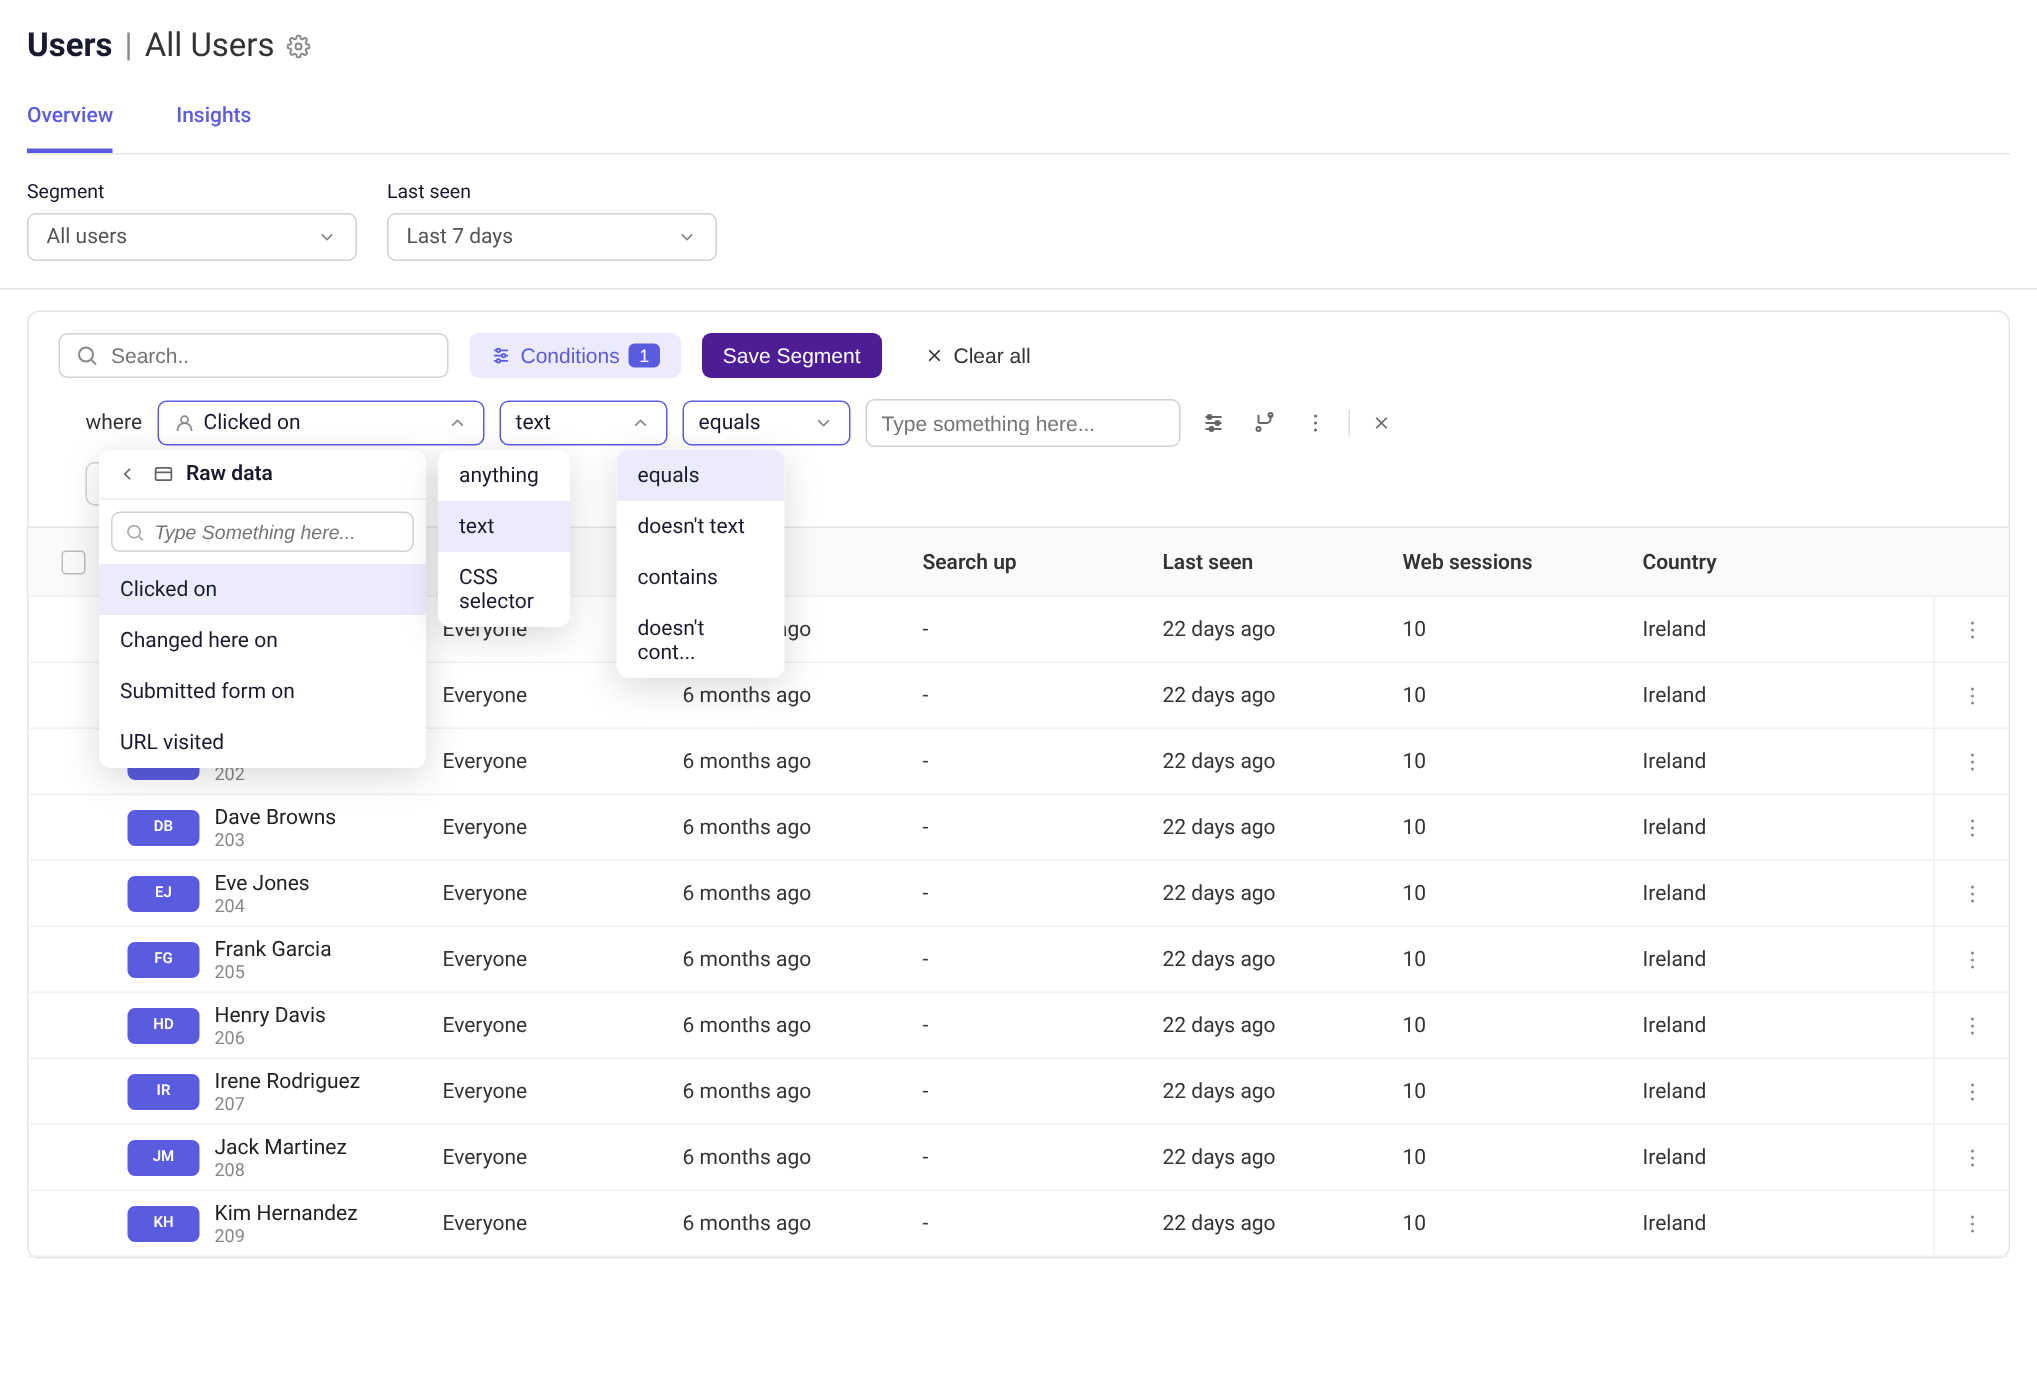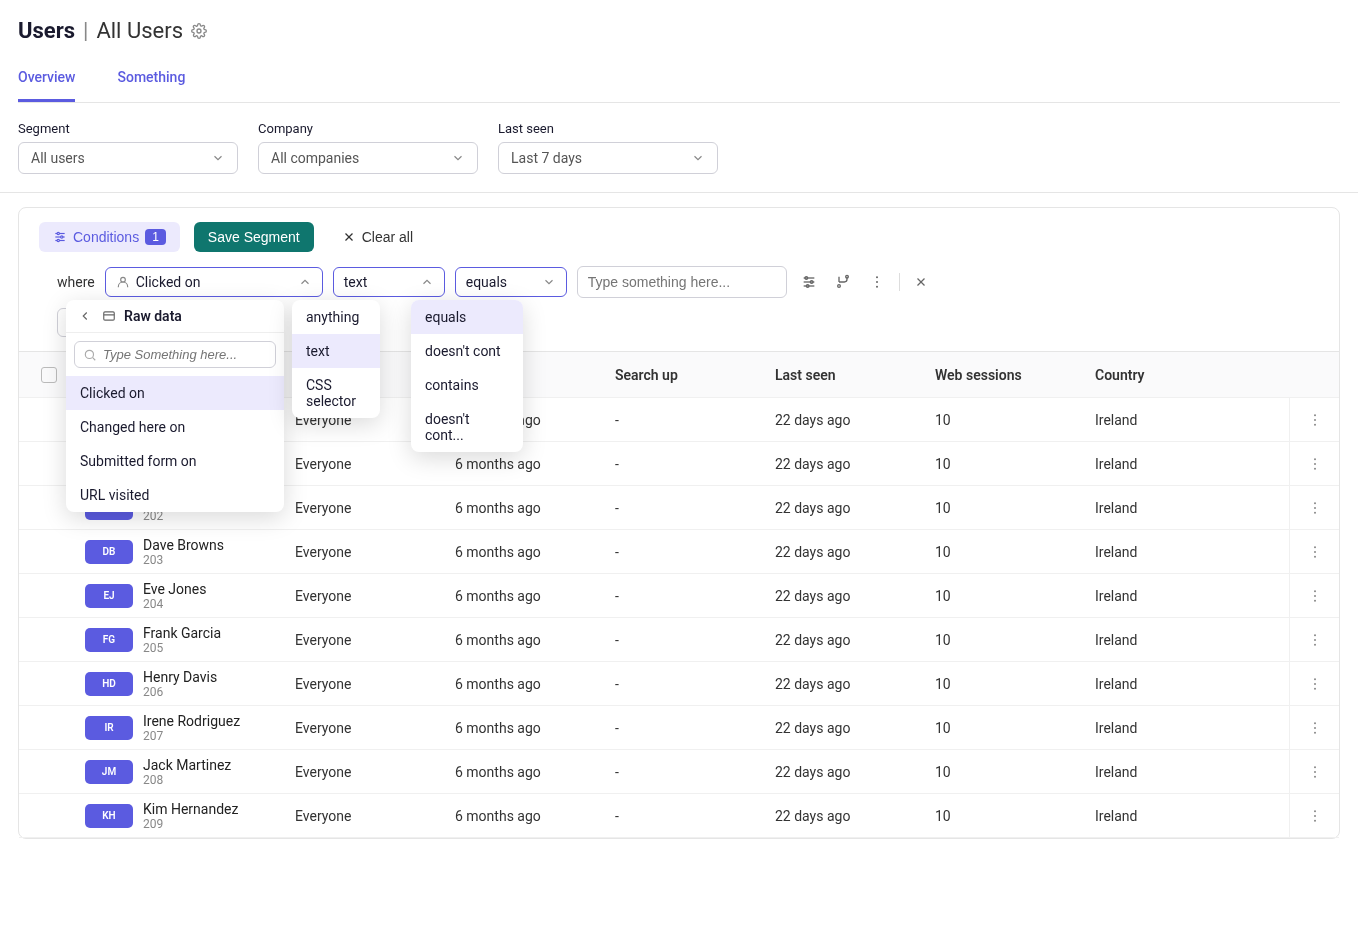--- a/index.html
+++ b/index.html
@@ -22,21 +22,21 @@
 .select { display: flex; align-items: center; justify-content: space-between; border: 1px solid #d0d0d8; border-radius: 6px; padding: 7px 12px; min-width: 220px; background: #fff; cursor: pointer; color: #555; }
 .chev { color: #888; }
 
 .panel { margin: 14px 18px; border: 1px solid #e5e5e5; border-radius: 8px; }
 .toolbar { display: flex; align-items: center; gap: 14px; padding: 14px 20px; }
 .search-wrap { display: flex; align-items: center; border: 1px solid #d0d0d8; border-radius: 6px; padding: 6px 10px; width: 260px; gap: 8px; }
 .search-wrap input { border: none; outline: none; width: 100%; font-size: 14px; }
 .btn { display: inline-flex; align-items: center; gap: 6px; border-radius: 6px; padding: 7px 14px; cursor: pointer; font-size: 14px; border: none; }
 .btn-cond { background: #eceafd; color: #5b5be0; font-weight: 500; padding-left: 14px; }
 .badge { background: #5b5be0; color: #fff; border-radius: 4px; padding: 1px 7px; font-size: 12px; }
-.btn-save { background: #0f766e; color: #fff; font-weight: 500; }
+.btn-save { background: #4c1d95; color: #fff; font-weight: 500; }
 .btn-clear { background: transparent; color: #333; }
 
 .cond-row { display: flex; align-items: center; gap: 10px; padding: 0 20px 10px 38px; position: relative; }
 .where { font-size: 14px; color: #333; }
 .cond-select { display: flex; align-items: center; justify-content: space-between; border: 1.5px solid #5b5be0; border-radius: 6px; padding: 6px 10px; background: #fff; cursor: pointer; gap: 8px; }
 .cond-input { border: 1.5px solid #d0d0d8; border-radius: 6px; padding: 7px 10px; width: 210px; outline: none; font-size: 14px; color: #888; }
 .icon-btn { color: #666; cursor: pointer; padding: 4px; }
 .vsep { width: 1px; height: 18px; background: #ddd; }
 
 
@@ -80,63 +80,61 @@
     <span class="title-sub">All Users</span>
     <span class="gear">
       <svg width="16" height="16" viewBox="0 0 24 24" fill="none" stroke="currentColor" stroke-width="2">
           <circle cx="12" cy="12" r="3"></circle>
           <path d="M19.4 15a1.7 1.7 0 0 0 .34 1.87l.06.06a2 2 0 1 1-2.83 2.83l-.06-.06a1.7 1.7 0 0 0-1.87-.34 1.7 1.7 0 0 0-1 1.56V21a2 2 0 1 1-4 0v-.09a1.7 1.7 0 0 0-1-1.56 1.7 1.7 0 0 0-1.87.34l-.06.06a2 2 0 1 1-2.83-2.83l.06-.06A1.7 1.7 0 0 0 4.6 15a1.7 1.7 0 0 0-1.56-1H3a2 2 0 1 1 0-4h.09A1.7 1.7 0 0 0 4.6 9a1.7 1.7 0 0 0-.34-1.87l-.06-.06A2 2 0 1 1 7 4.24l.06.06A1.7 1.7 0 0 0 9 4.6a1.7 1.7 0 0 0 1-1.56V3a2 2 0 1 1 4 0v.09c0 .67.4 1.27 1 1.51a1.7 1.7 0 0 0 1.87-.34l.06-.06a2 2 0 1 1 2.83 2.83l-.06.06A1.7 1.7 0 0 0 19.4 9c.24.6.84 1 1.51 1H21a2 2 0 1 1 0 4h-.09a1.7 1.7 0 0 0-1.51 1z"></path>
         </svg>
     </span>
   </div>
   <div class="tabs">
     <div class="tab active">Overview</div>
-    <div class="tab">Something</div>
+    <div class="tab">Insights</div>
   </div>
 </div>
 
 <div class="filters">
   <div class="filter-group">
     <div class="filter-label">Segment</div>
     <div class="select">
       <span>All users</span>
       <span class="chev">
         <svg width="14" height="14" viewBox="0 0 24 24" fill="none" stroke="currentColor" stroke-width="2">
             <polyline points="6 9 12 15 18 9"></polyline>
           </svg>
       </span>
     </div>
   </div>
   <div class="filter-group">
-    <div class="filter-label">Company</div>
-    <div class="select">
-      <span>All companies</span>
-      <span class="chev">
-        <svg width="14" height="14" viewBox="0 0 24 24" fill="none" stroke="currentColor" stroke-width="2">
-            <polyline points="6 9 12 15 18 9"></polyline>
-          </svg>
-      </span>
-    </div>
-  </div>
-  <div class="filter-group">
     <div class="filter-label">Last seen</div>
     <div class="select">
       <span>Last 7 days</span>
       <span class="chev">
         <svg width="14" height="14" viewBox="0 0 24 24" fill="none" stroke="currentColor" stroke-width="2">
             <polyline points="6 9 12 15 18 9"></polyline>
           </svg>
       </span>
     </div>
   </div>
 </div>
 
 <div class="panel">
 
   <div class="toolbar">
+    <div class="search-wrap">
+      <span>
+        <svg width="16" height="16" viewBox="0 0 24 24" fill="none" stroke="#888" stroke-width="2">
+            <circle cx="11" cy="11" r="7"></circle>
+            <line x1="21" y1="21" x2="16.65" y2="16.65"></line>
+          </svg>
+      </span>
+      <input placeholder="Search.." style="">
+    </div>
     <button class="btn btn-cond">
       <span>
         <svg width="14" height="14" viewBox="0 0 24 24" fill="none" stroke="currentColor" stroke-width="2">
             <line x1="4" y1="6" x2="20" y2="6"></line>
             <line x1="4" y1="12" x2="20" y2="12"></line>
             <line x1="4" y1="18" x2="20" y2="18"></line>
             <circle cx="9" cy="6" r="2" fill="#eceafd"></circle>
             <circle cx="15" cy="12" r="2" fill="#eceafd"></circle>
             <circle cx="9" cy="18" r="2" fill="#eceafd"></circle>
           </svg>
@@ -262,21 +260,21 @@
     </div>
 
     <div class="dropdown dd-type">
       <div class="dd-item">anything</div>
       <div class="dd-item selected">text</div>
       <div class="dd-item">CSS selector</div>
     </div>
 
     <div class="dropdown dd-op">
       <div class="dd-item selected">equals</div>
-      <div class="dd-item">doesn't cont</div>
+      <div class="dd-item">doesn't text</div>
       <div class="dd-item">contains</div>
       <div class="dd-item">doesn't cont...</div>
     </div>
   </div>
 
   <div class="addgroup-row">
     <button class="btn-add">
       <span>
         <svg width="14" height="14" viewBox="0 0 24 24" fill="none" stroke="currentColor" stroke-width="2">
             <line x1="12" y1="5" x2="12" y2="19"></line>

